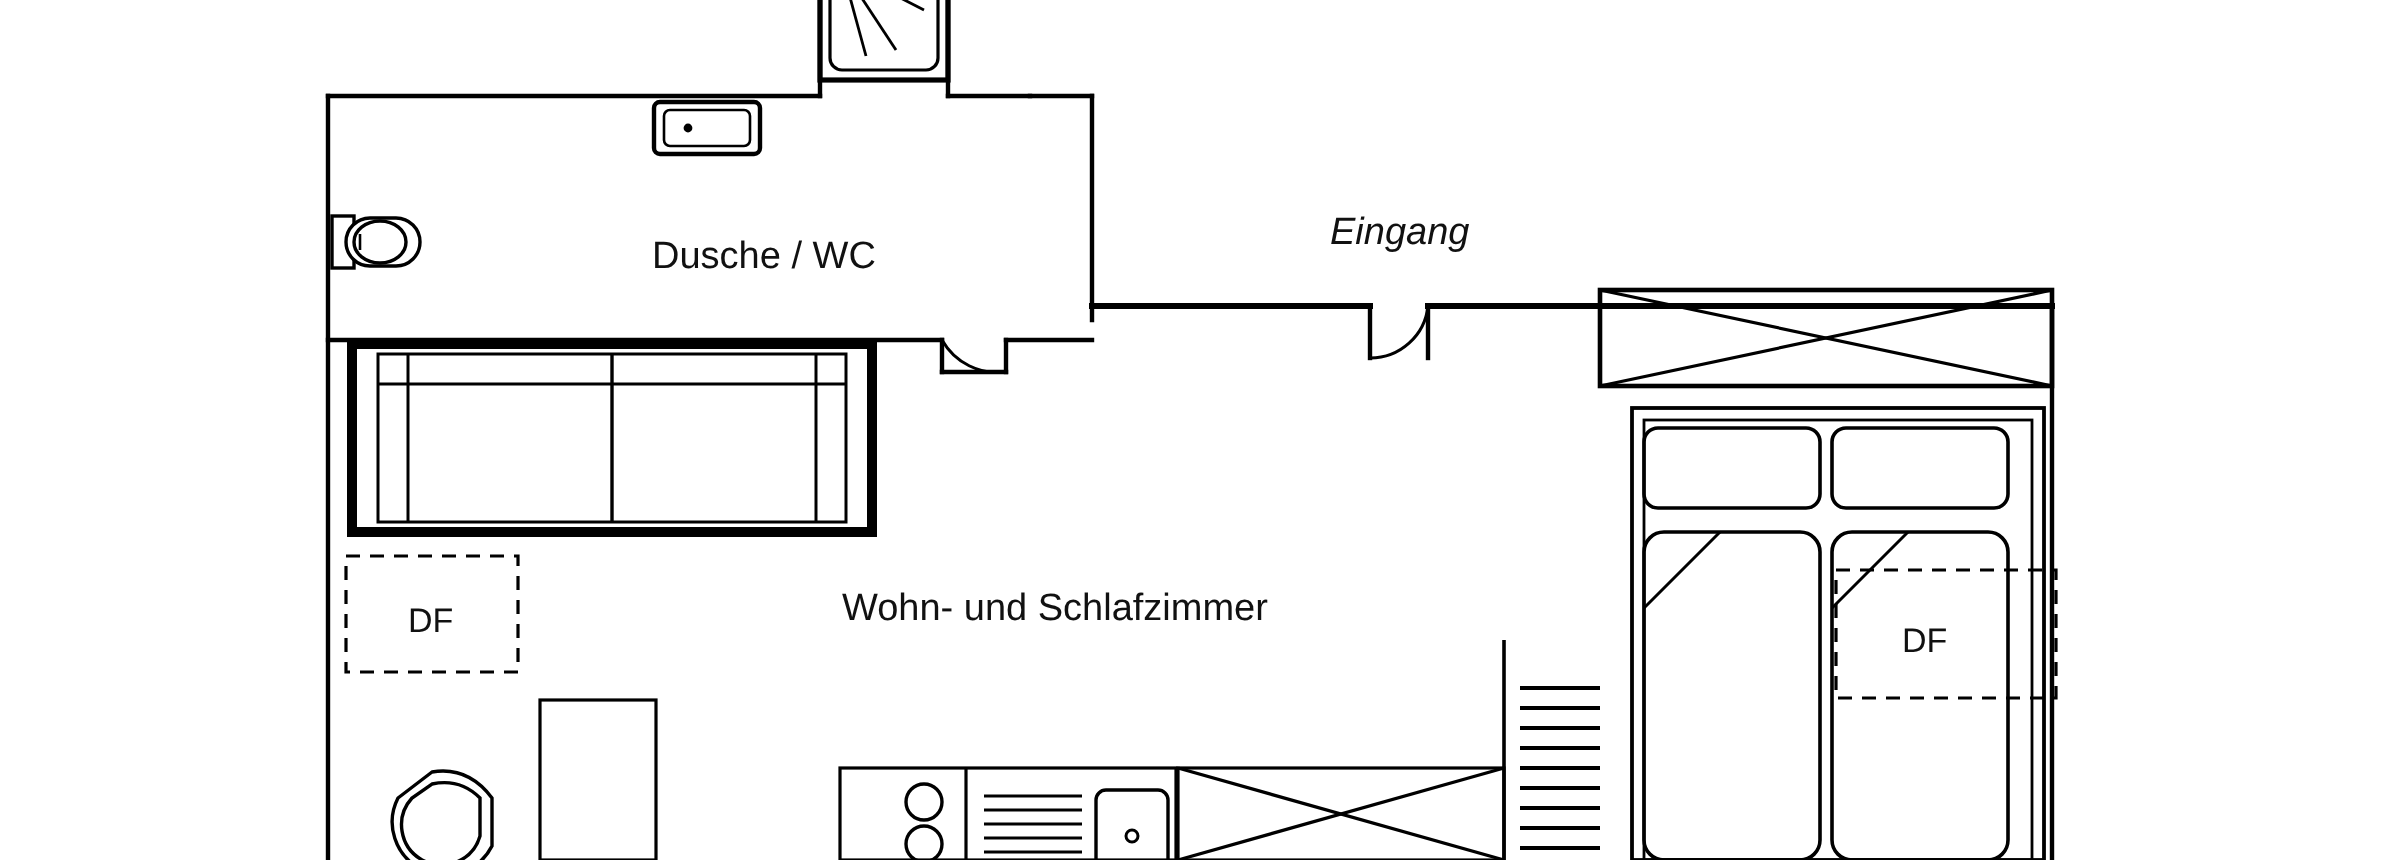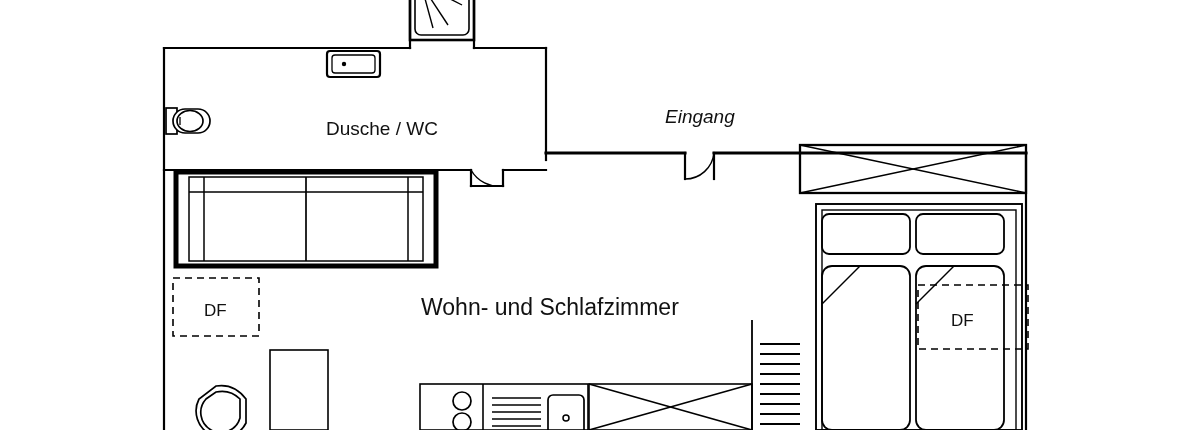--- a/index.html
+++ b/index.html
@@ -41,21 +41,21 @@
   }
   .label-eingang {
     left: 665px;
     top: 106px;
     font-size: 19px;
     font-style: italic;
   }
   .label-wohn {
     left: 421px;
     top: 294px;
-    font-size: 23px;
+    font-size: 19px;
   }
   .df-label {
     position: absolute;
     font-family: "Liberation Sans", sans-serif;
     font-size: 17px;
     color: #111111;
     white-space: nowrap;
   }
   .df-left {
     left: 204px;

